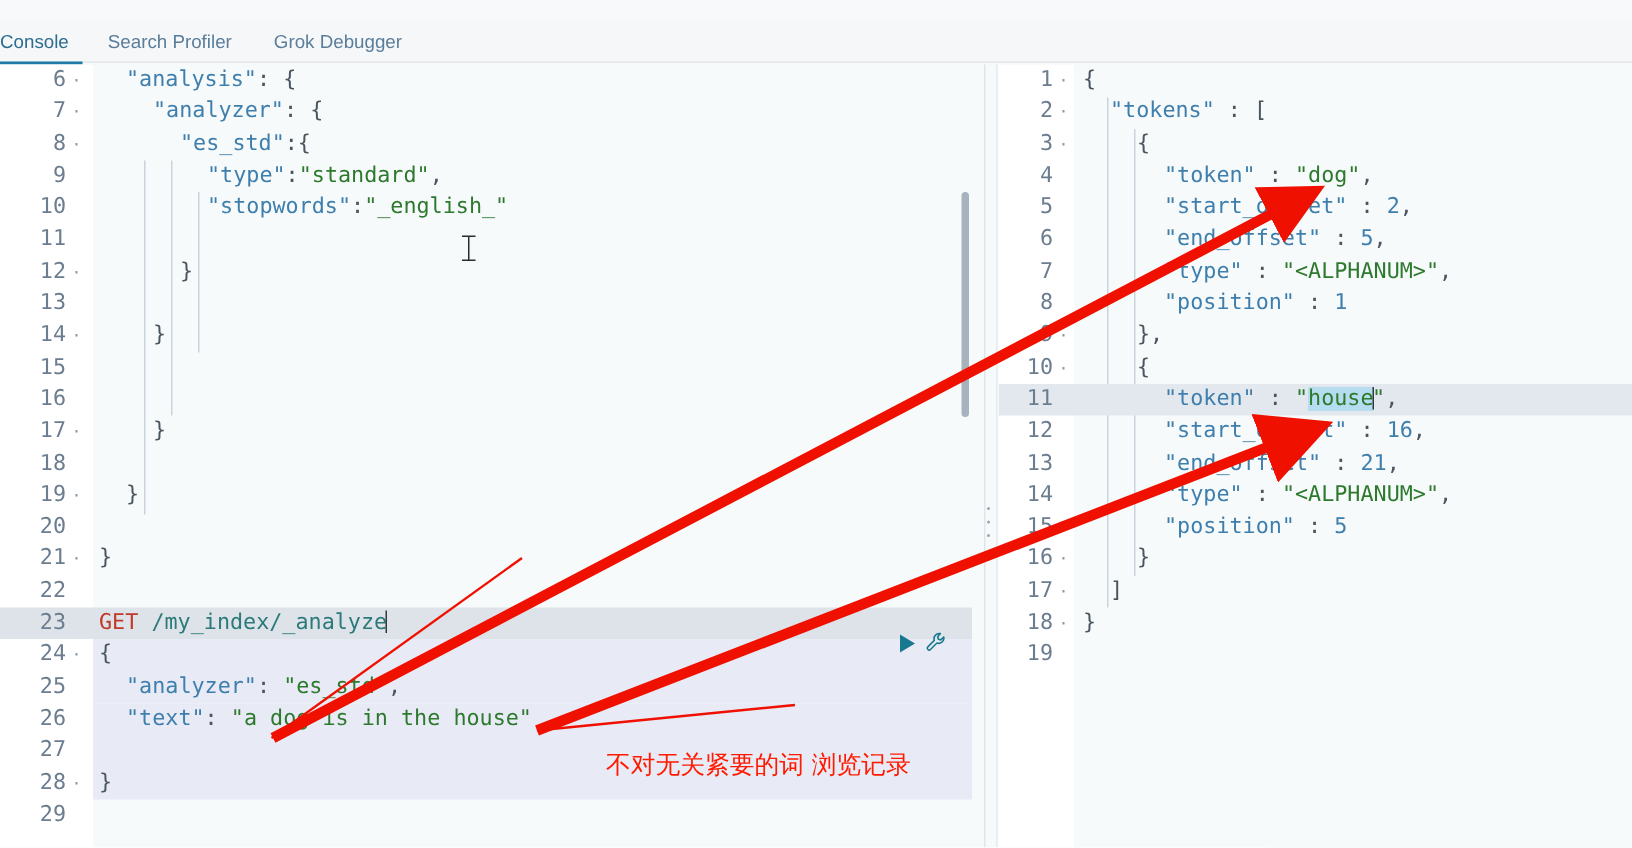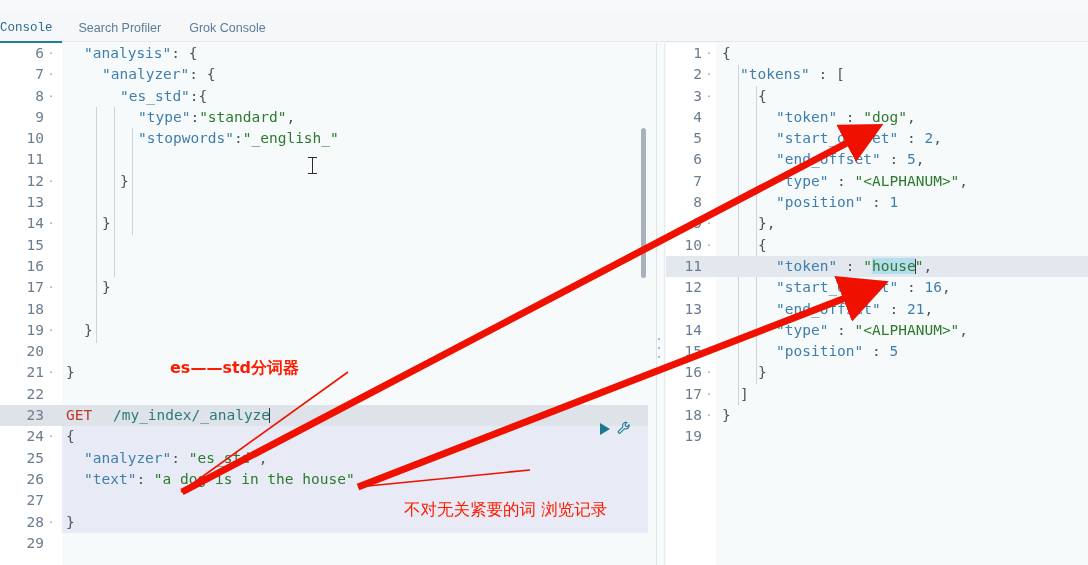--- a/index.html
+++ b/index.html
@@ -29,21 +29,21 @@
     position:absolute; left:0; top:14px; width:1088px; height:28px;
     background:#f5f7f9;
     border-bottom:1px solid #e4e8ec;
   }
   .tabbar .tabs { display:flex; align-items:center; height:28px; padding-left:0px; }
   .tab {
     position:relative; height:28px; display:flex; align-items:center;
     padding:0 14px; font-size:12.5px; color:#5a7d9a; white-space:nowrap;
     cursor:pointer;
   }
-  .tab.first { padding-left:0px; padding-right:12px;font-family:Liberation Mono, monospace; }
+  .tab.first { padding-left:0px; padding-right:12px; }
   .tab .lbl { display:block; }
   .tab.active { color:#2b6c8f; }
   .tab.active .underline {
     position:absolute; left:0; right:0; bottom:-1px; height:2px;
     background:#1e7ba6;
   }
   .tab.first.active .underline { left:0px; right:3px; }
 
   
   .panes { position:absolute; left:0; top:43px; width:1088px; height:522px; }
@@ -105,21 +105,21 @@
   }
   .ln-row > .rowbg { z-index:0; }
   .ln-row > .ln, .ln-row > .fold, .ln-row > .txt { z-index:2; }
 
   
   .k { color:#3f7fad; }          
   .s { color:#2d7a2f; }          
   .n { color:#3f7fad; }          
   .p { color:#4a5560; }          
   .m { color:#c0392b; }          
-  .u { color:#2c7a7a;margin-left:12px; }          
+  .u { color:#2c7a7a; }          
   .sel-txt { background:#b6dcf0; }
 
   
   .guide {
     position:absolute; top:0; width:1px; background:#c9d4dd;
   }
 
   
   .caret {
     display:inline-block; width:1px; height:15px; background:#33383d;
@@ -180,21 +180,21 @@
   <div class="tabbar">
     <div class="tabs">
       <div class="tab first active">
         <span class="lbl">Console</span>
         <span class="underline"></span>
       </div>
       <div class="tab">
         <span class="lbl">Search Profiler</span>
       </div>
       <div class="tab">
-        <span class="lbl">Grok Console</span>
+        <span class="lbl">Grok Debugger</span>
       </div>
     </div>
   </div>
 
   <div class="panes">
 
     <div class="pane pane-left">
       <div class="gutter"></div>
       <div class="guide" style="left:96px; top:64px; height:236px;"></div>
       <div class="guide" style="left:114px; top:64px; height:170px;"></div>
@@ -247,16 +247,15 @@
     </defs>
 
     <line x1="182" y1="492" x2="866" y2="133" stroke="#f01000" stroke-width="7" marker-end="url(#ah-thick)"></line>
 
     <line x1="358" y1="487" x2="866" y2="290" stroke="#f01000" stroke-width="7" marker-end="url(#ah-thin)"></line>
 
     <line x1="181" y1="492" x2="348" y2="372" stroke="#f01000" stroke-width="1.6"></line>
     <line x1="358" y1="487" x2="530" y2="470" stroke="#f01000" stroke-width="1.6"></line>
   </svg>
 
-  <div class="anno anno-1">es——std分词器</div>
   <div class="anno anno-2">不对无关紧要的词 浏览记录</div>
 
 </div>
 
 </body></html>

